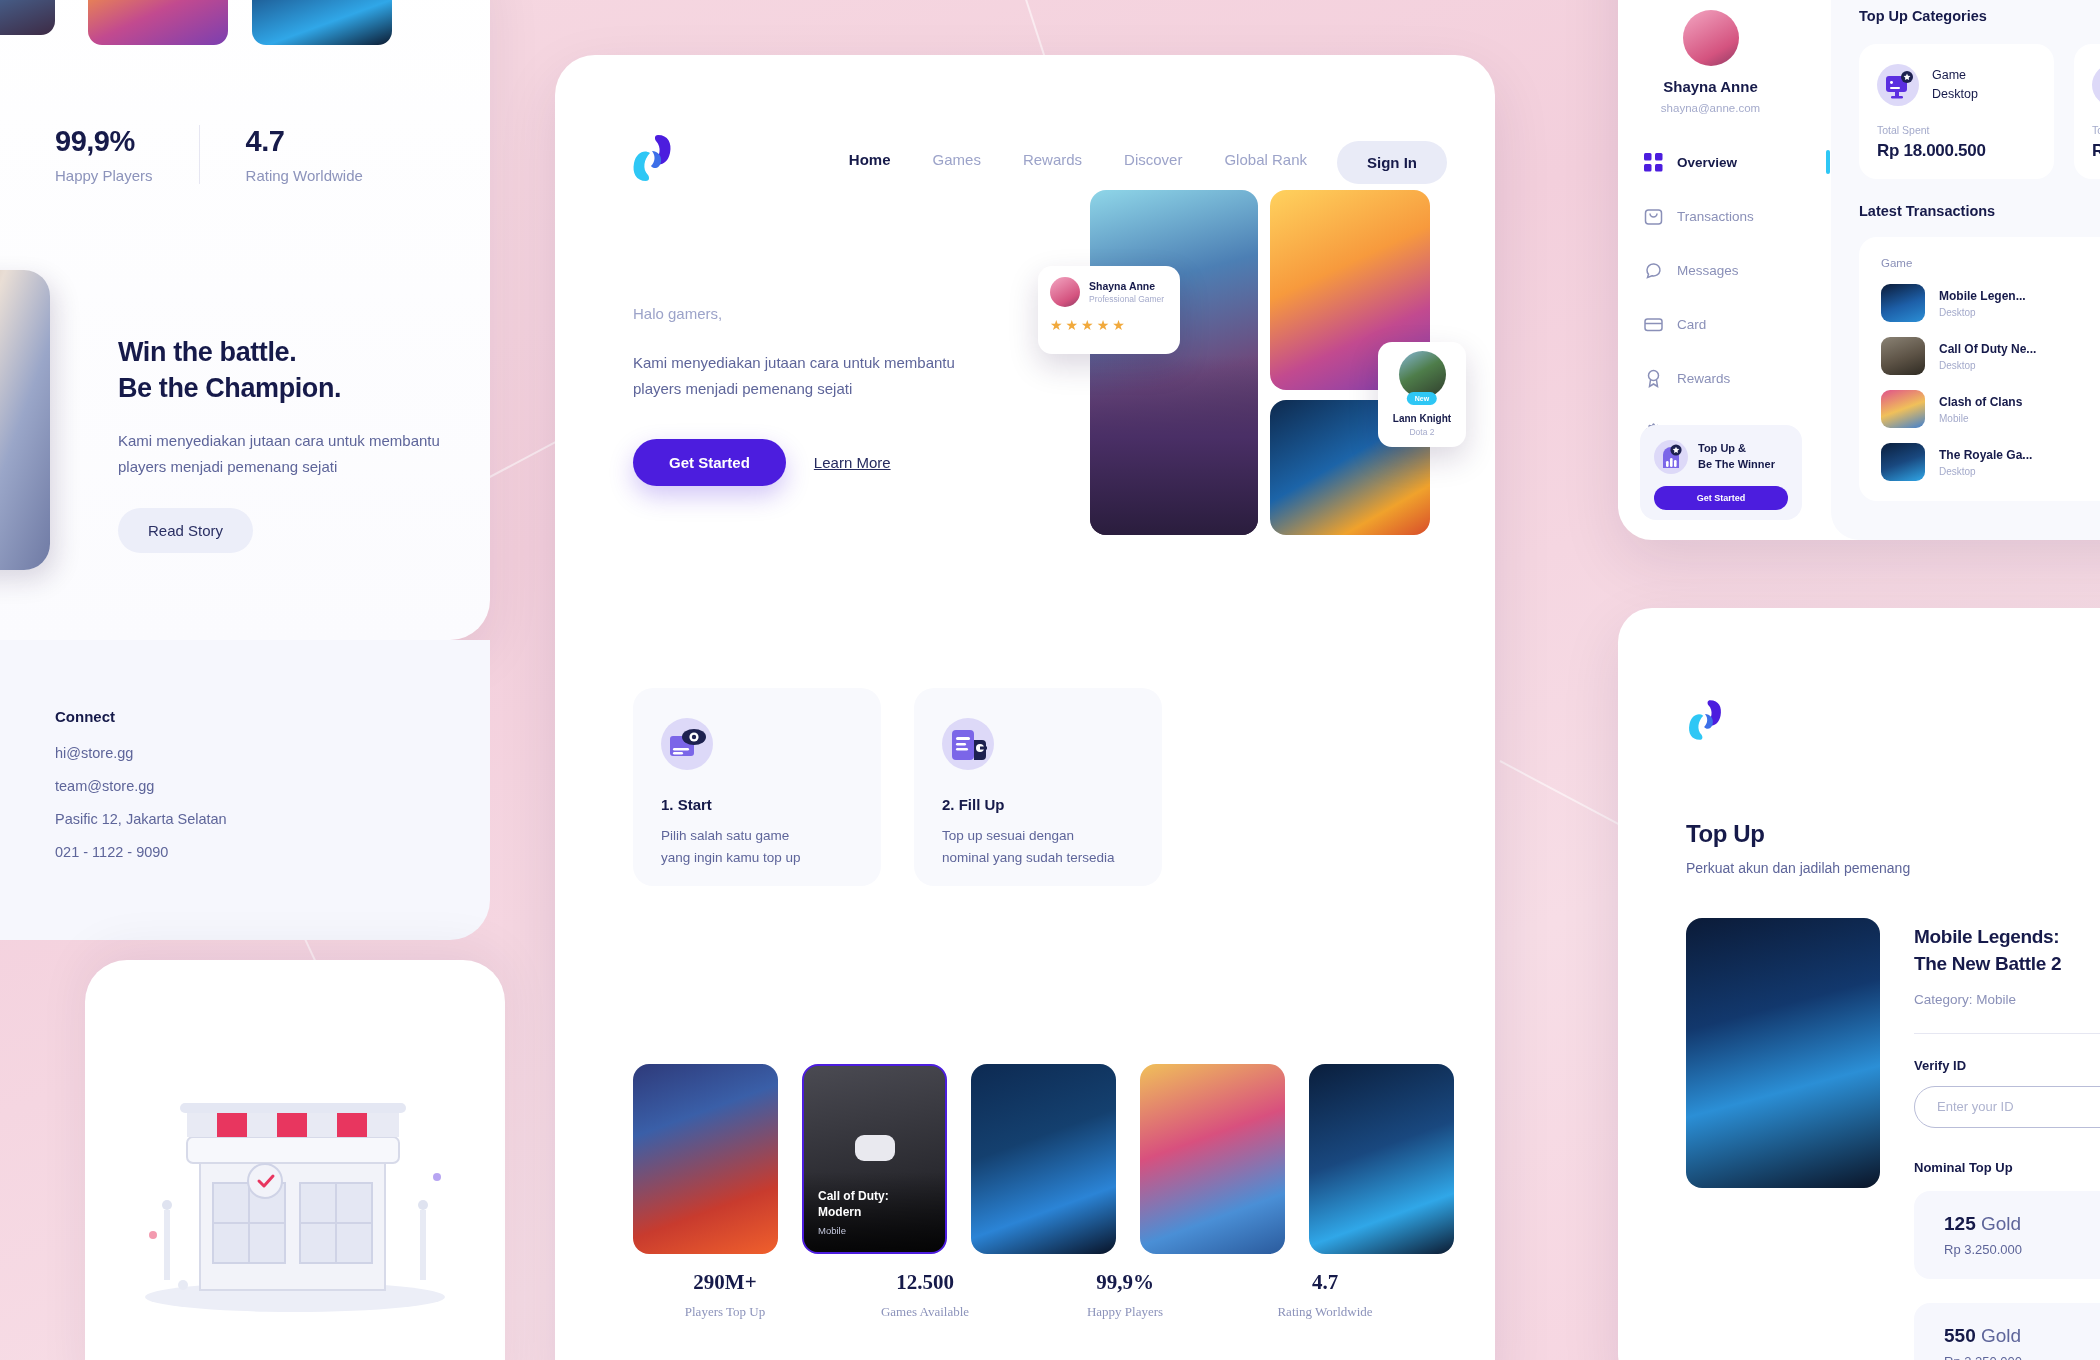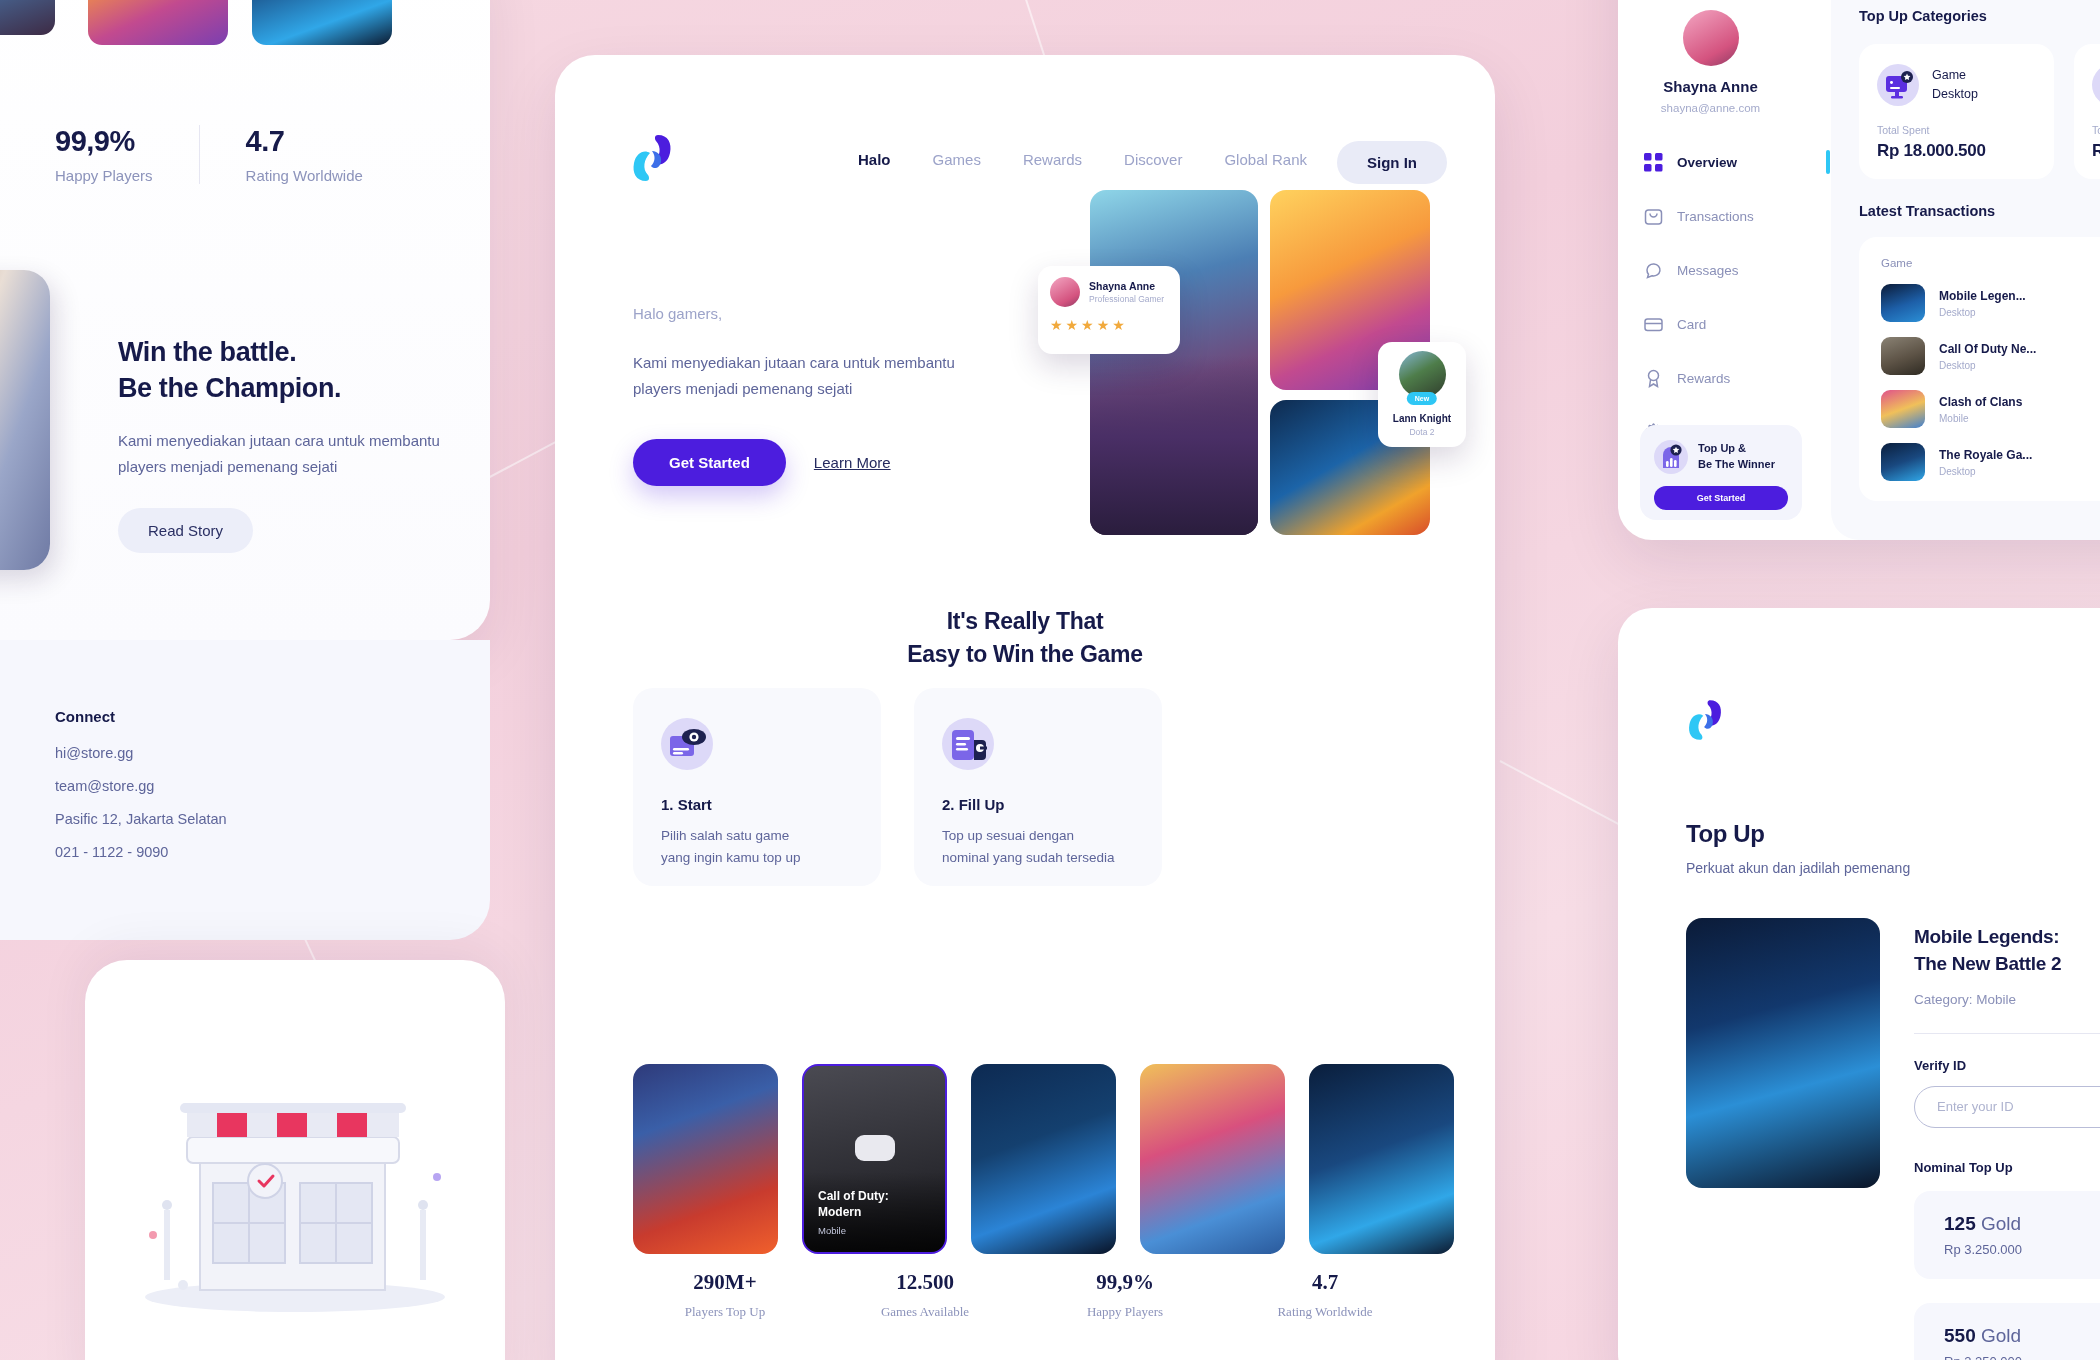--- a/index.html
+++ b/index.html
@@ -304,21 +304,21 @@
   <div class="panel" id="mainPanel">
 
     <div class="m-nav">
       <svg class="logo-s" viewBox="0 0 44 50">
         <path d="M28 2 C38 2 42 10 40 20 C38 30 30 34 24 30 C30 24 32 14 26 8 C24 5 25 2 28 2 Z" fill="#4c1dde"></path>
         <path d="M16 48 C6 48 2 40 4 30 C6 20 14 16 20 20 C14 26 12 36 18 42 C20 45 19 48 16 48 Z" fill="#2ec7f5"></path>
         <path d="M22 18 C28 18 32 23 31 29 C30 35 24 37 21 33 C25 29 26 23 22 18 Z" fill="#3d6fe8"></path>
       </svg>
 
       <div class="nav-links">
-        <a class="active">Halo</a>
+        <a class="active">Home</a>
         <a>Games</a>
         <a>Rewards</a>
         <a>Discover</a>
         <a>Global Rank</a>
       </div>
       <div class="signin">Sign In</div>
     </div>
 
     <div class="hero-copy">
       <div class="eyebrow">Halo gamers,</div>
@@ -348,24 +348,20 @@
   </div>
 
   <div class="knight-card">
     <div class="kc-av">
       <div class="kc-badge">New</div>
     </div>
     <div class="kc-name">Lann Knight</div>
     <div class="kc-game">Dota 2</div>
   </div>
 
-  <div class="sec-title" style="left:555px;top:605px;width:940px;">
-    <span>It's Really That</span><br>
-    <span>Easy to Win the Game</span>
-  </div>
 
   <div class="steps" style="left:633px;">
     <div class="step">
       <div class="step-ic">
         <svg viewBox="0 0 52 52" width="52" height="52">
             <rect x="9" y="18" width="24" height="20" rx="3" fill="#7b66e8"></rect>
             <rect x="12" y="30" width="16" height="2.6" rx="1.3" fill="#fff"></rect>
             <rect x="12" y="34" width="10" height="2.6" rx="1.3" fill="#fff"></rect>
             <ellipse cx="33" cy="19" rx="12" ry="8" fill="#1d2150"></ellipse>
             <circle cx="33" cy="19" r="4.6" fill="#fff"></circle>

